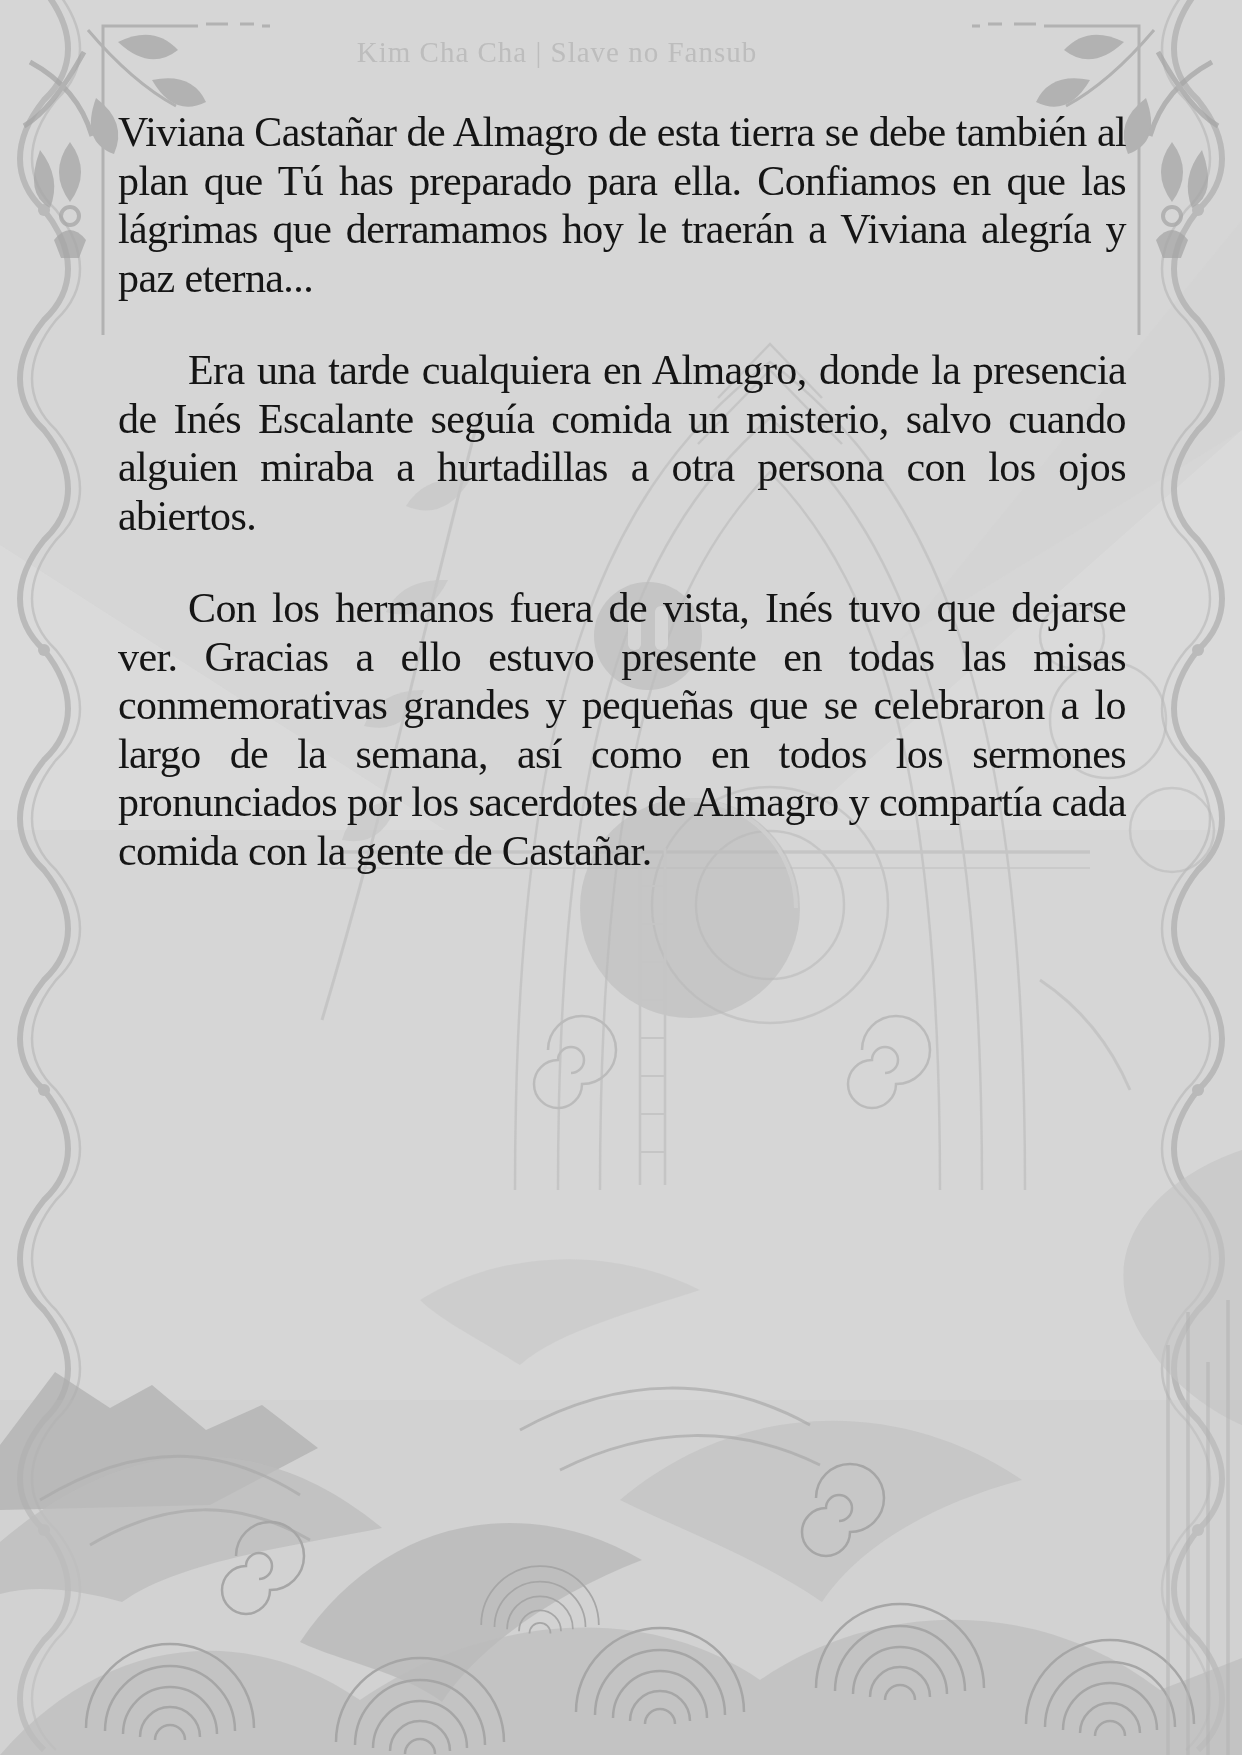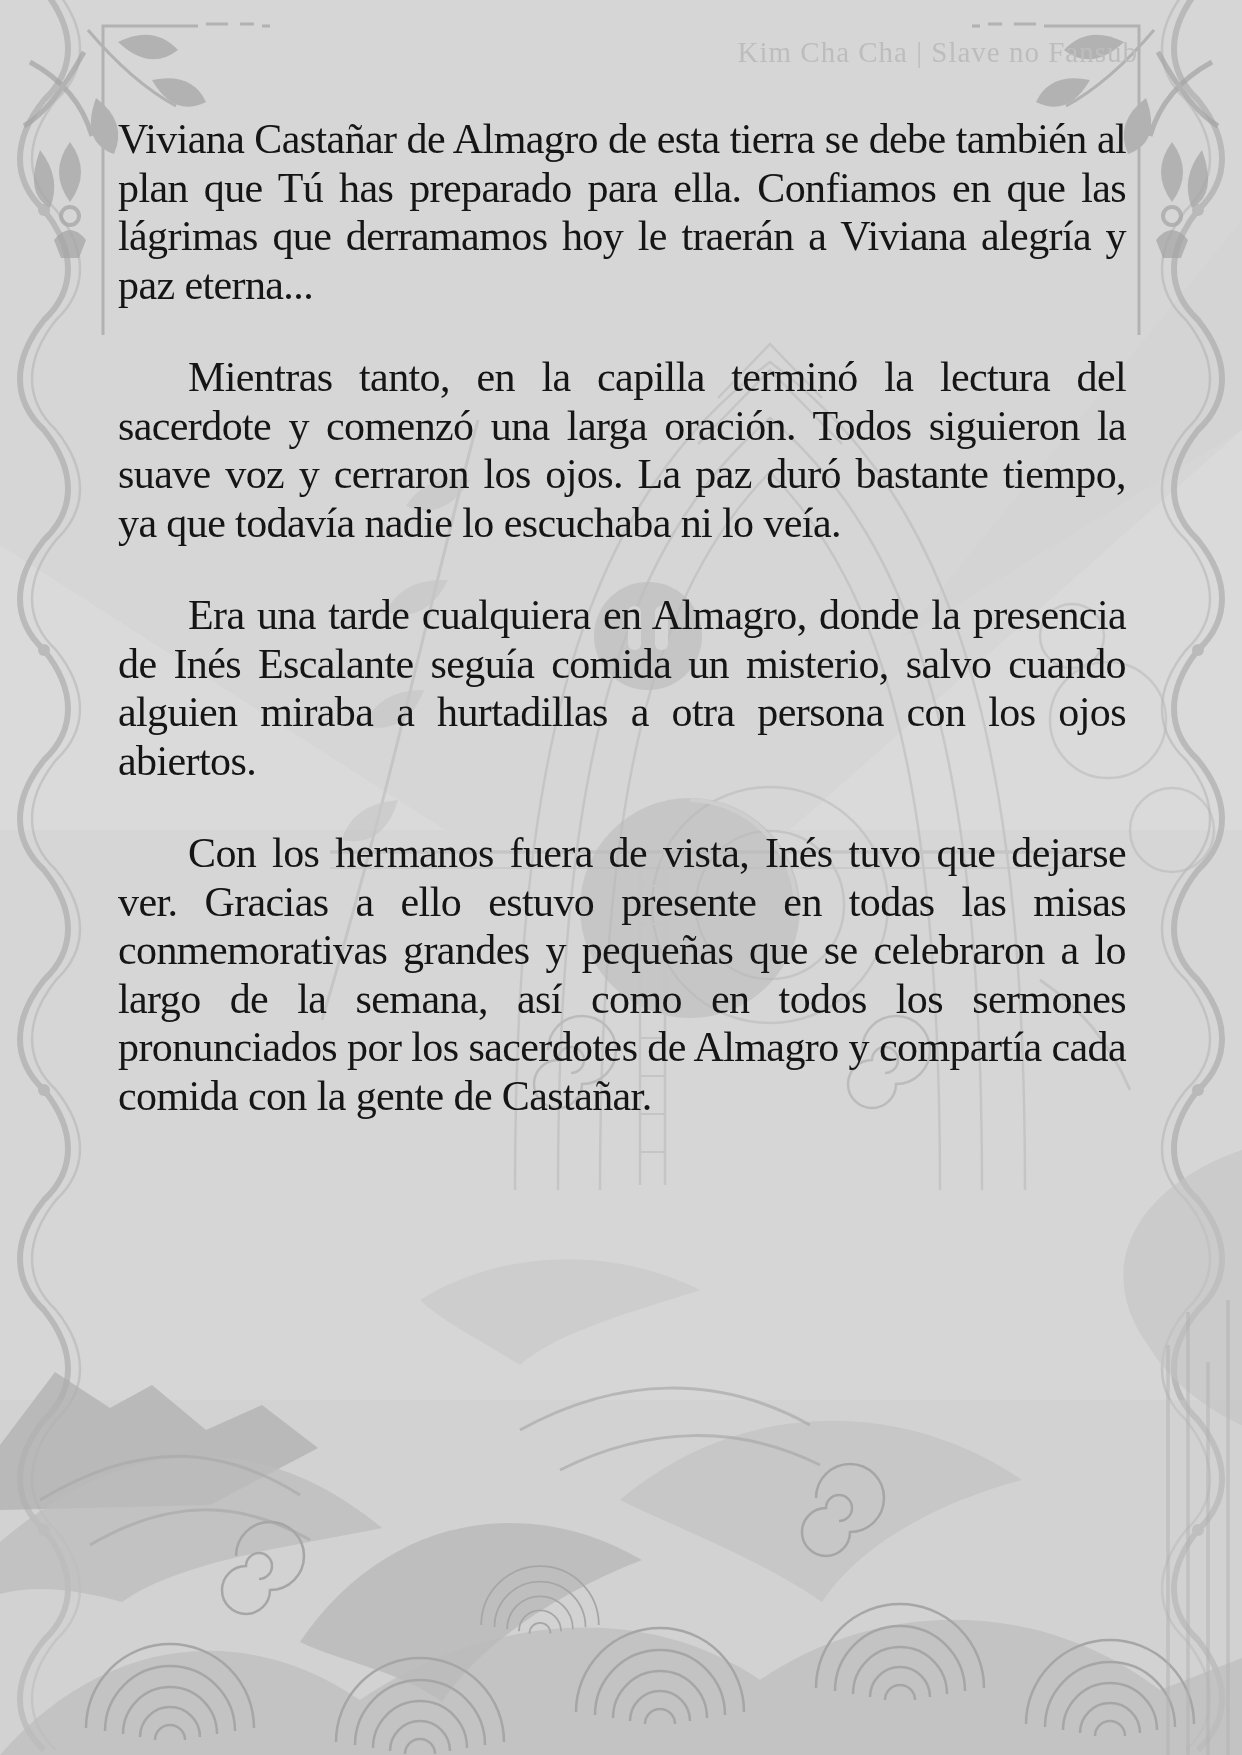--- a/index.html
+++ b/index.html
@@ -19,35 +19,34 @@
     background:var(--page_bg);
     overflow:hidden;
     font-family:"Liberation Serif","DejaVu Serif",serif;
   }
   .bg-art{
     position:absolute;left:0;top:0;width:1242px;height:1755px;
     pointer-events:none;
   }
   .page-header{
     position:absolute;left:0;top:36px;width:1114px;
-    text-align:right;
+    text-align:center;
     font-size:29px;
     letter-spacing:1px;
     color:var(--header_text);
-    padding-left:24px;
   }
   .content{
     position:absolute;left:118px;top:100px;width:1008px;
     color:var(--body_text);
     font-size:42px;
     line-height:48.5px;
     letter-spacing:-0.6px;
     text-align:justify;
   }
-  .content p{margin:15px 0 44px 0;}
+  .content p{margin:8px 0 44px 0;}
   .content p.indent{text-indent:70px;}
 </style>
 </head>
 <body>
 
 <div class="page">
 
   <svg class="bg-art" viewBox="0 0 1242 1755" xmlns="http://www.w3.org/2000/svg" aria-hidden="true">
 
     <defs>
@@ -173,18 +172,17 @@
       <path d="M1168,1345 V1755 M1188,1312 V1755 M1208,1362 V1755 M1228,1300 V1755" stroke="#b3b3b3" stroke-width="3.5" opacity="0.55" fill="none"></path>
     </g>
   </svg>
 
   <div class="page-header">
     <span>Kim Cha Cha | Slave no Fansub</span>
   </div>
 
   <div class="content">
     <p>Viviana Castañar de Almagro de esta tierra se debe también al plan que Tú has preparado para ella. Confiamos en que las lágrimas que derramamos hoy le traerán a Viviana alegría y paz eterna...</p>
-    <p class="indent">Mientras tanto, en la capilla terminó la lectura del sacerdote y comenzó una larga oración. Todos siguieron la suave voz y cerraron los ojos. La paz duró bastante tiempo, ya que todavía nadie lo escuchaba ni lo veía.</p>
     <p class="indent">Era una tarde cualquiera en Almagro, donde la presencia de Inés Escalante seguía comida un misterio, salvo cuando alguien miraba a hurtadillas a otra persona con los ojos abiertos.</p>
     <p class="indent">Con los hermanos fuera de vista, Inés tuvo que dejarse ver. Gracias a ello estuvo presente en todas las misas conmemorativas grandes y pequeñas que se celebraron a lo largo de la semana, así como en todos los sermones pronunciados por los sacerdotes de Almagro y compartía cada comida con la gente de Castañar.</p>
   </div>
 
 </div>
 
 </body></html>

